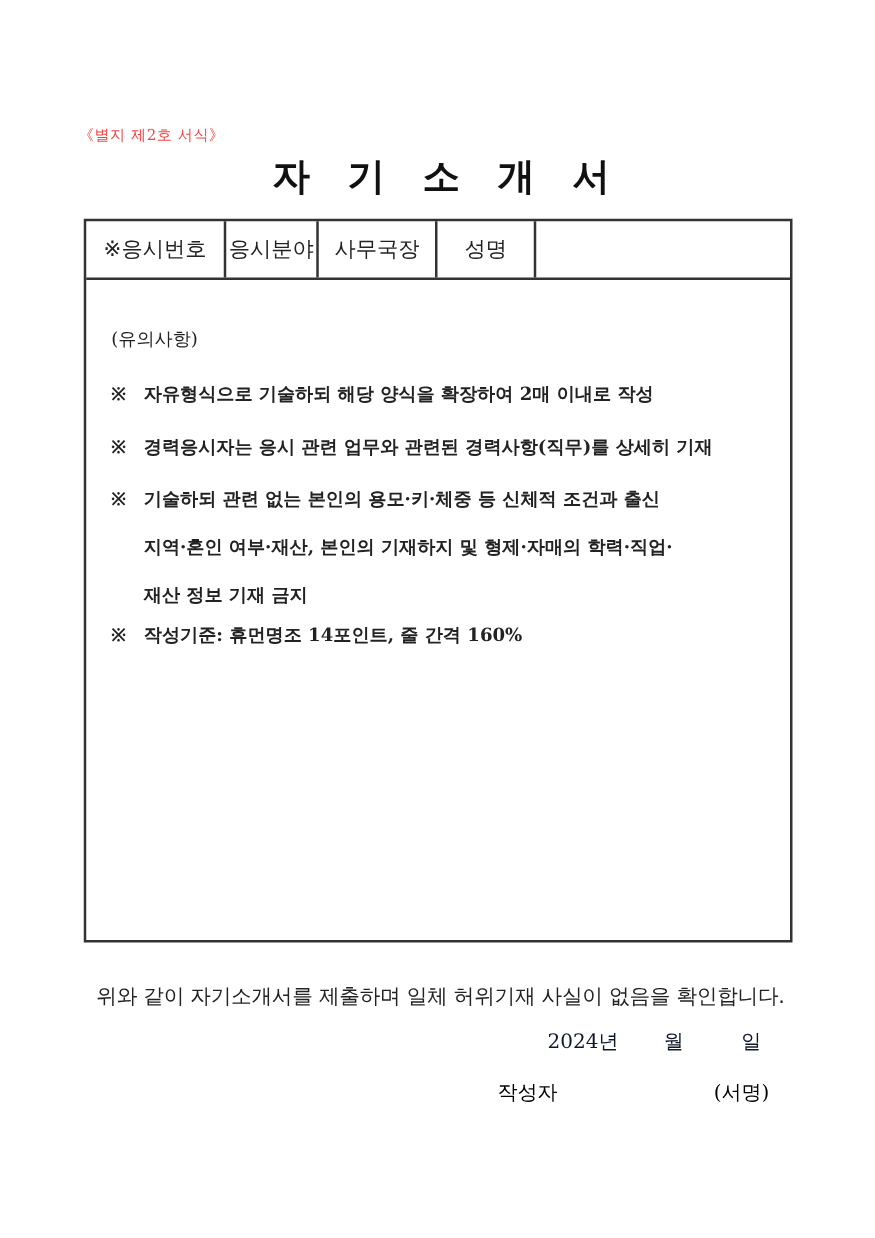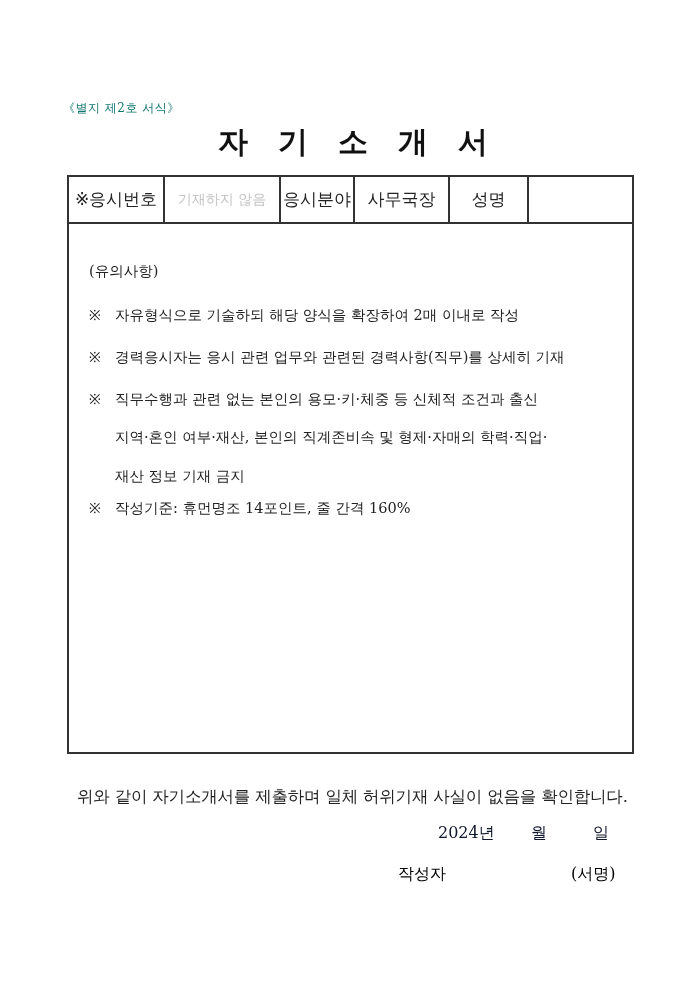--- a/index.html
+++ b/index.html
@@ -14,21 +14,21 @@
       overflow: hidden;
       font-family: "DejaVu Serif", "Liberation Serif", serif;
       color: #1a1a1a;
     }
     .form-label {
       position: absolute;
       left: 63px;
       top: 100px;
       font-size: 12px;
       letter-spacing: 0.5px;
-      color: #0f766e;
+      color: #ef4444;
     }
     .doc-title {
       position: absolute;
       left: 218px;
       top: 120px;
       width: 270px;
       display: flex;
       justify-content: space-between;
       font-family: "DejaVu Sans", "Liberation Sans", sans-serif;
       font-weight: bold;
@@ -67,21 +67,21 @@
       font-family: "DejaVu Sans", "Liberation Sans", sans-serif;
       font-size: 17px;
       color: #222;
       white-space: nowrap;
     }
     .cell.last { border-right: none; }
     .cell.placeholder {
       color: #c4c4c4;
       font-size: 14px;
     }
-    .c1 { width: 96px; }
+    .c1 { width: 112px; }
     .c2 { width: 116px; }
     .c3 { width: 74px; }
     .c4 { width: 95px; }
     .c5 { width: 79px; }
     .c6 { flex: 1; }
     .cell input {
       width: 100%;
       height: 100%;
       border: none;
       outline: none;
@@ -101,20 +101,21 @@
     }
     .notes .heading {
       position: absolute;
       left: 0;
       top: 0;
     }
     .note-line {
       position: absolute;
       left: 0;
       white-space: nowrap;
+      font-weight: bold;
     }
     .note-line .mark {
       display: inline-block;
       width: 26px;
       font-size: 14px;
     }
     .note-line.cont { left: 26px; }
 
     .confirm-text {
       position: absolute;
@@ -149,44 +150,43 @@
   <span>자</span>
   <span>기</span>
   <span>소</span>
   <span>개</span>
   <span>서</span>
 </div>
 
 <div class="form-box">
   <div class="header-row">
     <div class="cell c1">※응시번호</div>
-    <div class="cell c2 placeholder">기재하지 않음</div>
     <div class="cell c3">응시분야</div>
     <div class="cell c4">사무국장</div>
     <div class="cell c5">성명</div>
     <div class="cell c6 last">
       <input type="text" value="" style="">
     </div>
   </div>
 
   <div class="notes">
     <div class="heading">(유의사항)</div>
 
     <div class="note-line" style="top:43px;">
       <span class="mark">※</span><span>자유형식으로 기술하되 해당 양식을 확장하여 2매 이내로 작성</span>
     </div>
 
     <div class="note-line" style="top:85px;">
       <span class="mark">※</span><span>경력응시자는 응시 관련 업무와 관련된 경력사항(직무)를 상세히 기재</span>
     </div>
 
     <div class="note-line" style="top:127px;">
-      <span class="mark">※</span><span>직무수행과 관련 없는 본인의 용모·키·체중 등 신체적 조건과 출신</span>
-    </div>
-    <div class="note-line cont" style="top:166px;">지역·혼인 여부·재산, 본인의 직계존비속 및 형제·자매의 학력·직업·</div>
+      <span class="mark">※</span><span>기술하되 관련 없는 본인의 용모·키·체중 등 신체적 조건과 출신</span>
+    </div>
+    <div class="note-line cont" style="top:166px;">지역·혼인 여부·재산, 본인의 기재하지 및 형제·자매의 학력·직업·</div>
     <div class="note-line cont" style="top:205px;text-align:right;">재산 정보 기재 금지</div>
 
     <div class="note-line" style="top:236px;">
       <span class="mark">※</span><span>작성기준: 휴먼명조 14포인트, 줄 간격 160%</span>
     </div>
   </div>
 </div>
 
 <div class="confirm-text">위와 같이 자기소개서를 제출하며 일체 허위기재 사실이 없음을 확인합니다.</div>
 

